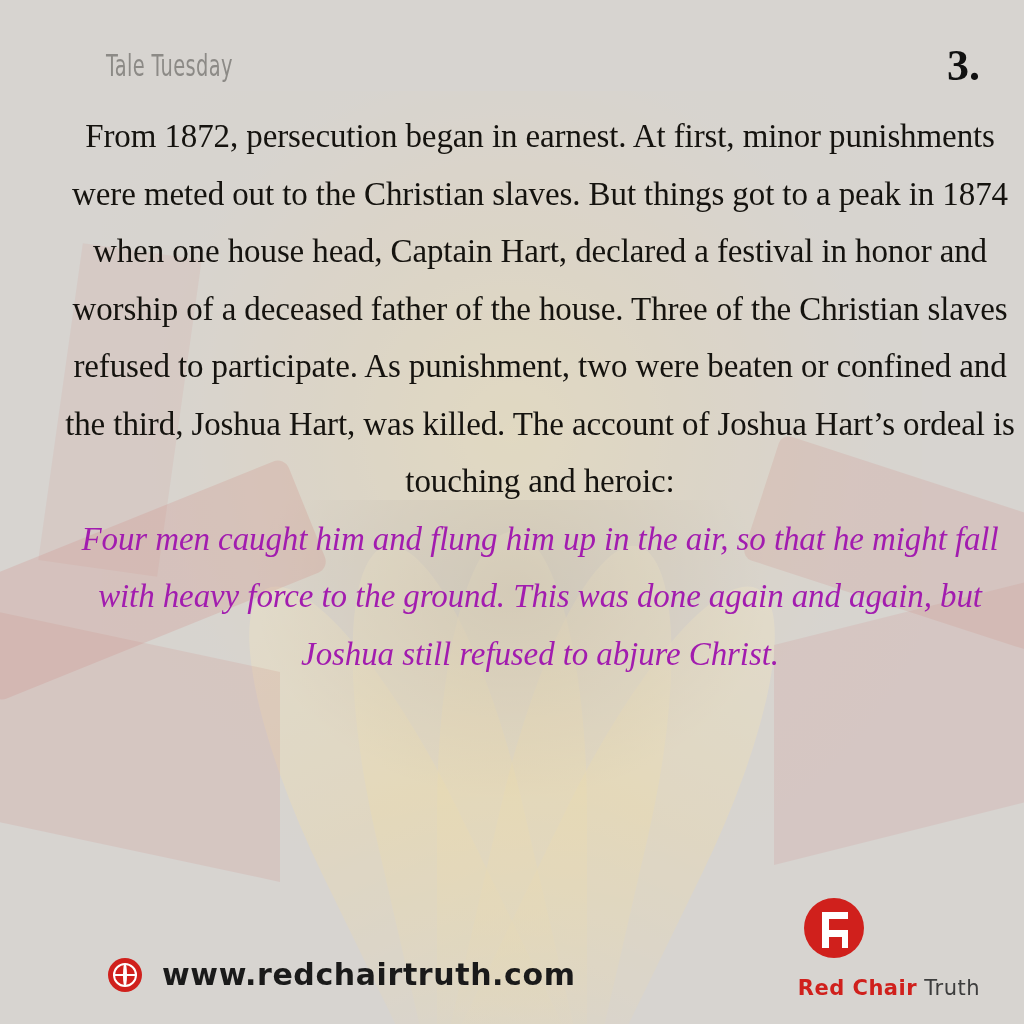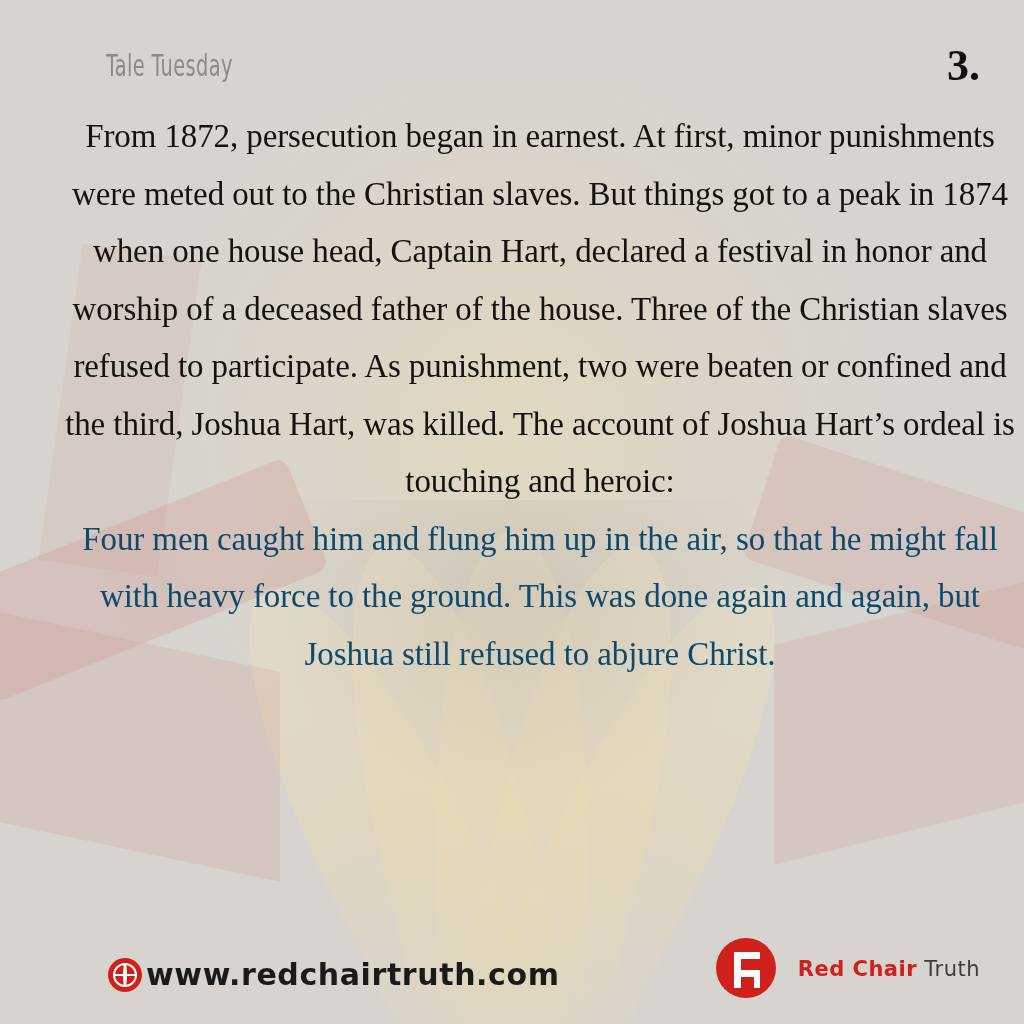--- a/index.html
+++ b/index.html
@@ -135,31 +135,32 @@
     font-size: 33px;
     line-height: 57.5px;
     color: #15130f;
     letter-spacing: -0.1px;
   }
   .body-text .para-main {
     margin: 0;
   }
   .body-text .para-quote {
     margin: 0;
-    color: #0c4a6e;
+    color: #a21caf;
+    font-style: italic;
   }
 
   
   .footer-url {
     position: absolute;
     left: 80px;
     bottom: 32px;
     display: flex;
     align-items: center;
-    gap: 4px;
+    gap: 20px;
   }
   .globe-icon {
     width: 34px;
     height: 34px;
     border-radius: 50%;
     background: #d0201c;
     position: relative;
     flex: none;
   }
   .globe-icon::before {
@@ -195,22 +196,21 @@
     font-weight: bold;
     color: #1a1a1a;
     letter-spacing: 0.6px;
   }
 
   .brand {
     position: absolute;
     right: 72px;
     bottom: 24px;
     display: flex;
-    flex-direction: row;
-    align-items: center;
+    flex-direction: column;
     gap: 16px;
   }
   .brand-mark {
     width: 72px;
     height: 62px;
     position: relative;
   }
   .brand-mark .circle {
     position: absolute;
     left: 6px;

